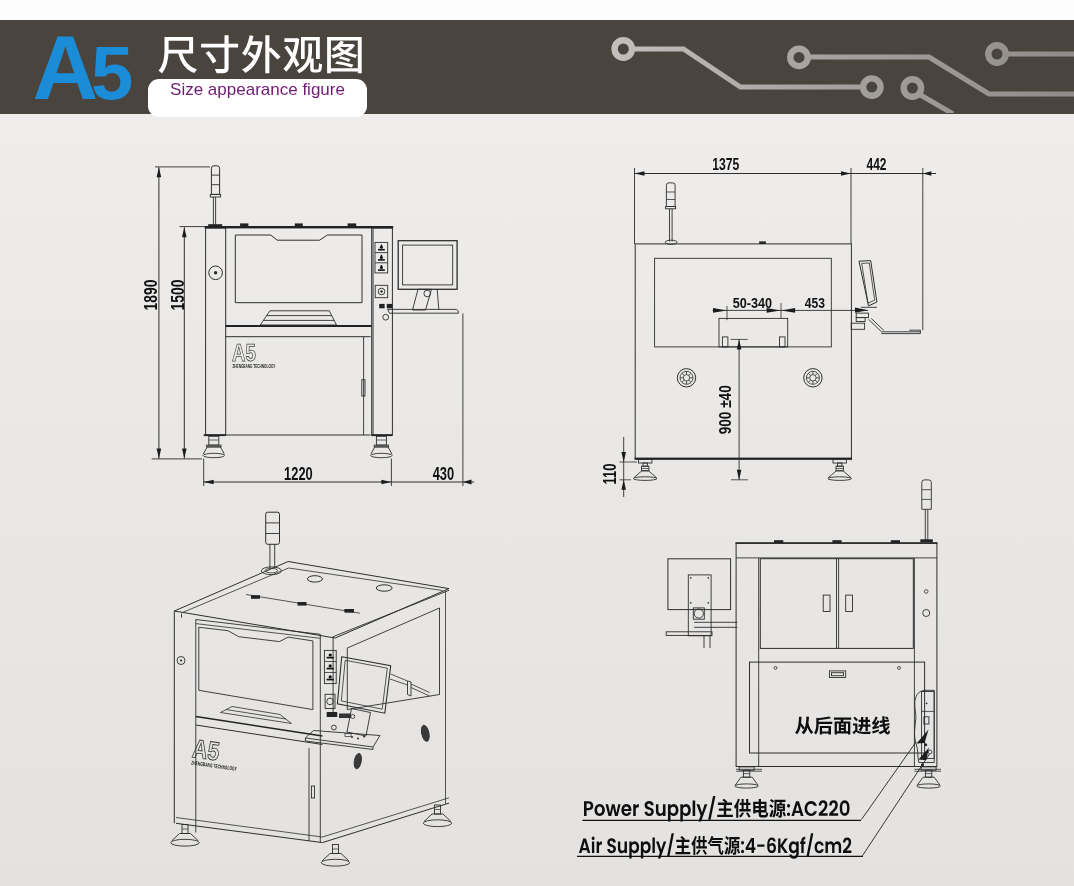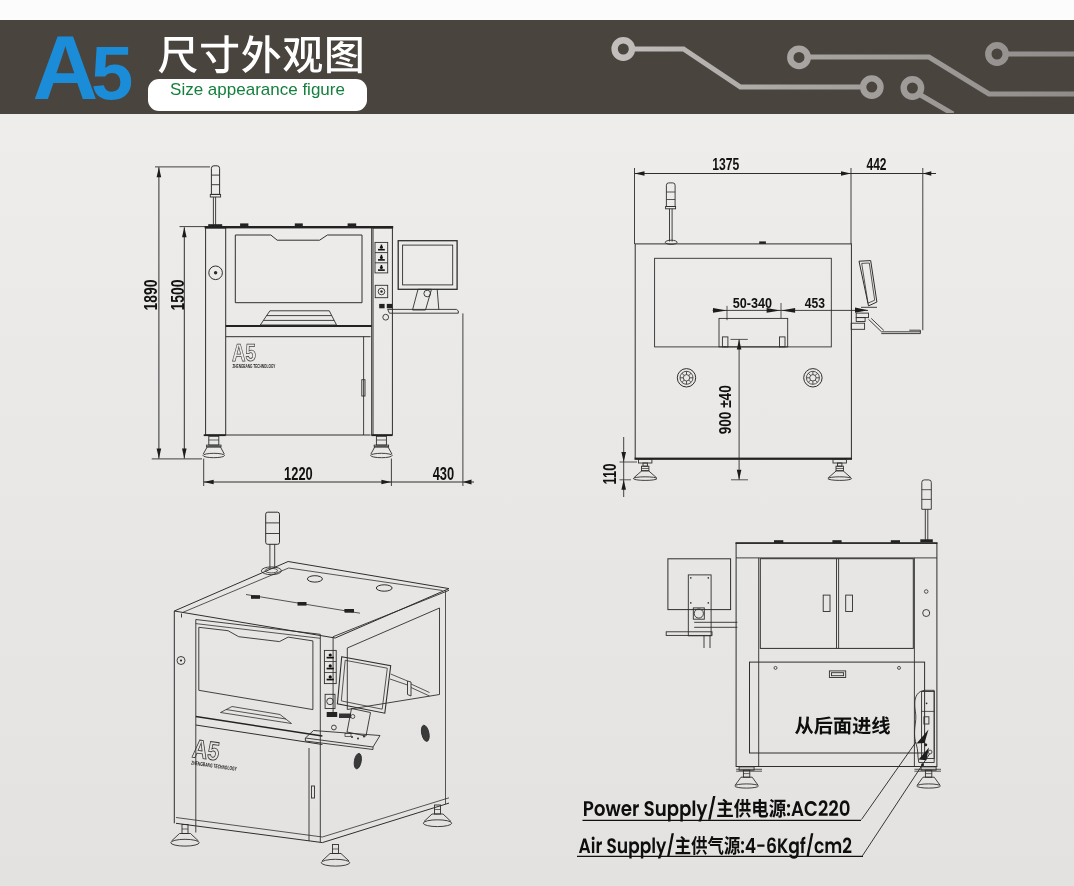--- a/index.html
+++ b/index.html
@@ -1,20 +1,20 @@
 <!DOCTYPE html>
 <html><head><meta charset="utf-8"><style>
 html,body{margin:0;padding:0;}
 body{width:1074px;height:886px;overflow:hidden;position:relative;
  background:linear-gradient(180deg,#f1f0ee 0%,#edecea 20%,#e9e8e6 50%,#e6e5e3 78%,#e3e2e0 100%);
  font-family:"Liberation Sans",sans-serif;}
 #topstrip{position:absolute;left:0;top:0;width:1074px;height:20px;background:#fcfcfc;}
 #band{position:absolute;left:0;top:20px;width:1074px;height:94px;background:#4a443f;}
-#pill{position:absolute;left:148px;top:79px;width:219px;height:32px;background:#fff;border-radius:11px;
- text-align:center;line-height:22px;font-size:17px;color:#15803d;}
+#pill{position:absolute;left:148px;top:79px;width:219px;height:38px;background:#fff;border-radius:11px;
+ text-align:center;line-height:22px;font-size:17px;color:#701a75;}
 svg{position:absolute;left:0;top:0;}
 </style></head>
 <body>
 <div id="topstrip"></div>
 <div id="band"></div>
 <svg width="1074" height="113" viewBox="0 0 1074 113" style="top:0;left:0">
 <g clip-path="url(#bandclip)">
       <defs>
         <clipPath id="bandclip">
           <rect x="0" y="20" width="1074" height="93"></rect>

